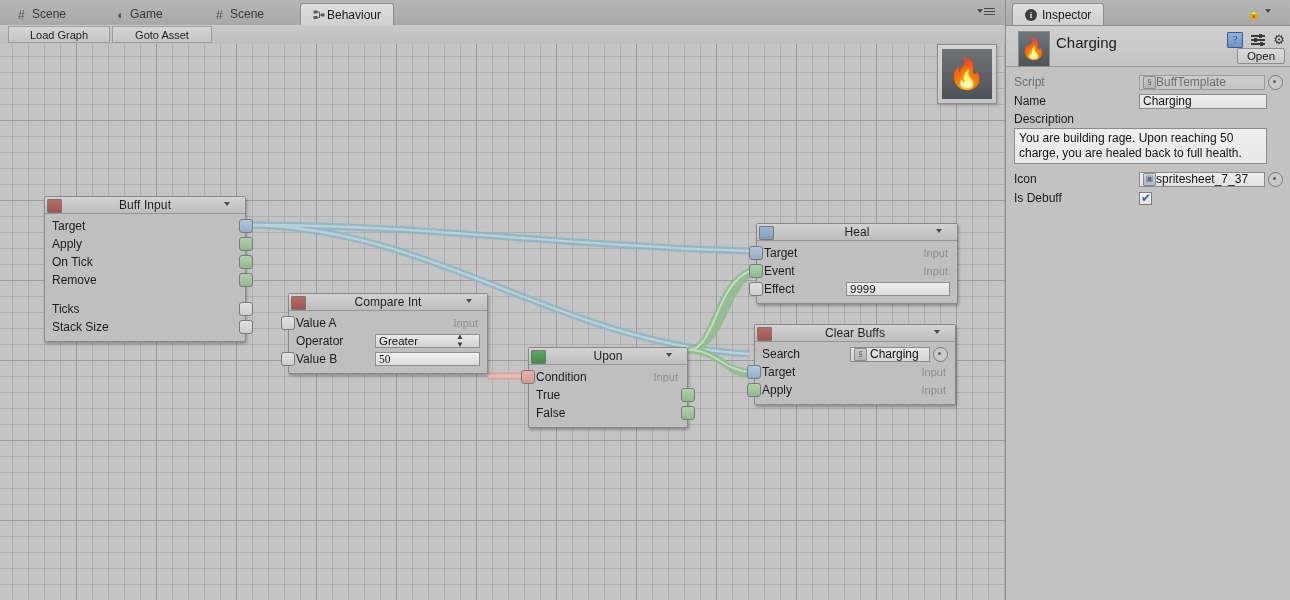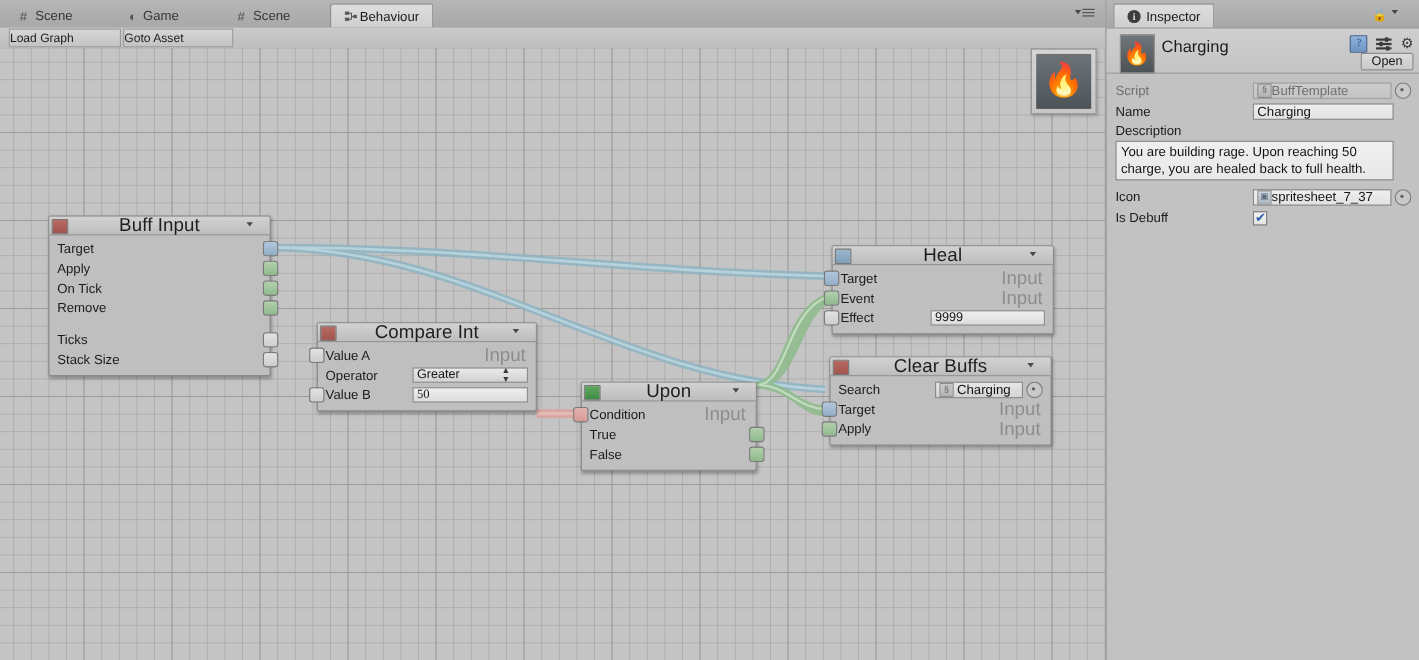--- a/index.html
+++ b/index.html
@@ -49,21 +49,21 @@
     border-left:3px solid transparent;border-right:3px solid transparent;border-top:4px solid #4a4a4a;}
 
   
   .toolbar{
     position:absolute;left:0;top:25px;width:1005px;height:19px;
     background:linear-gradient(#cacaca,#bdbdbd);
     border-bottom:1px solid #9a9a9a;
   }
   .tbtn{
     position:absolute;top:1px;height:17px;line-height:17px;
-    text-align:left;font-size:11px;color:#1c1c1c;
+    text-align:center;font-size:11px;color:#1c1c1c;
     background:linear-gradient(#d6d6d6,#c4c4c4);
     border:1px solid #9d9d9d;box-sizing:border-box;
   }
 
   
   .canvas{
     position:absolute;left:0;top:44px;width:1005px;height:556px;
     background-color:#c4c4c4;
     background-image:
       linear-gradient(to right, rgba(150,150,150,.45) 1px, transparent 1px),
@@ -84,37 +84,37 @@
     box-shadow:1px 2px 3px rgba(0,0,0,.28);
     box-sizing:border-box;
     border-radius:2px;
   }
   .node-head{
     position:relative;height:16px;
     background:linear-gradient(#d2d2d2,#bdbdbd);
     border-bottom:1px solid #949494;
     display:flex;align-items:center;justify-content:center;
   }
-  .node-title{font-size:17px;color:#1e1e1e;letter-spacing:.1px;text-align:right;}
+  .node-title{font-size:12px;color:#1e1e1e;letter-spacing:.1px;text-align:right;}
   .node-badge{
     position:absolute;left:2px;top:2px;width:13px;height:12px;
     border:1px solid #777;border-radius:1px;
   }
   .badge-red{background:linear-gradient(#b86a63,#a2554e);}
   .badge-green{background:linear-gradient(#5fa85f,#3f8a42);}
   .badge-blue{background:linear-gradient(#9bb7cc,#7f9fba);}
   .node-menu{position:absolute;right:3px;top:3px;width:14px;height:10px;}
   .node-body{position:relative;padding:3px 0 5px 0;}
   .row{
     position:relative;height:18px;display:flex;align-items:center;
     padding:0 7px;box-sizing:border-box;
   }
   .row-label{font-size:12px;color:#1b1b1b;white-space:nowrap;}
   .row-input{
-    margin-left:auto;font-size:17px;color:#8d8d8d;padding-right:2px;
+    margin-left:auto;font-size:11px;color:#8d8d8d;padding-right:2px;
   }
   .spacer{height:11px;}
 
   
   .port{
     position:absolute;width:14px;height:14px;
     border:1px solid #7a7a7a;border-radius:3px;
     box-sizing:border-box;
   }
   .p-blue{background:linear-gradient(#b3c6dc,#92aec8);}

